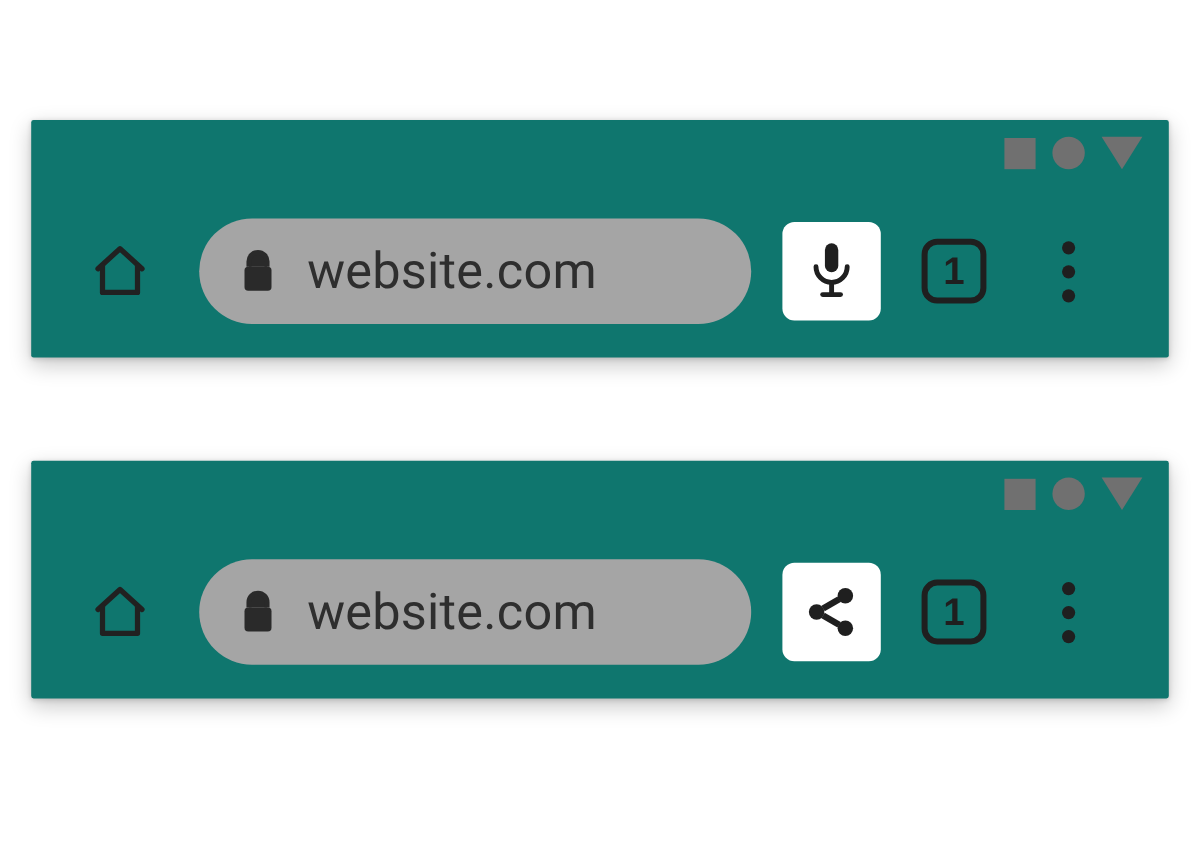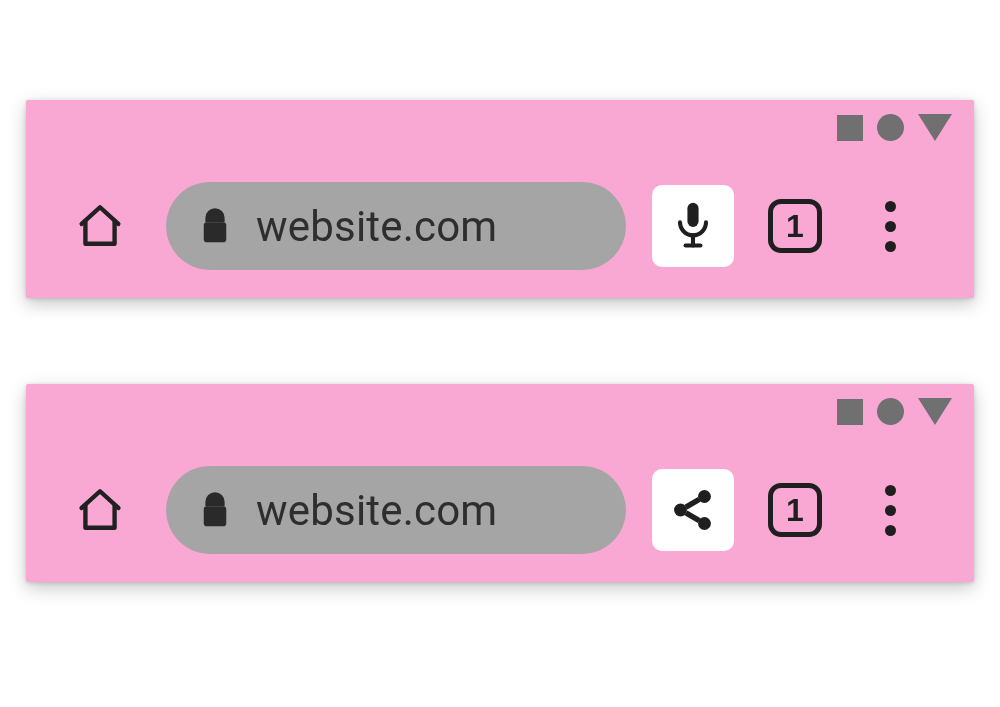--- a/index.html
+++ b/index.html
@@ -10,21 +10,21 @@
     background: #ffffff;
     font-family: Roboto, "Helvetica Neue", Arial, sans-serif;
     position: relative;
   }
 
   .panel {
     position: absolute;
     left: 26px;
     width: 948px;
     height: 198px;
-    background: #f9a8d4;
+    background: #0f766e;
     border-radius: 2px;
     box-shadow: 0 6px 18px rgba(0,0,0,0.22), 0 1px 4px rgba(0,0,0,0.15);
     text-align: center;
   }
   #panel-a { top: 100px; }
   #panel-b { top: 384px; }
 
   
   .status-icons {
     position: absolute;

